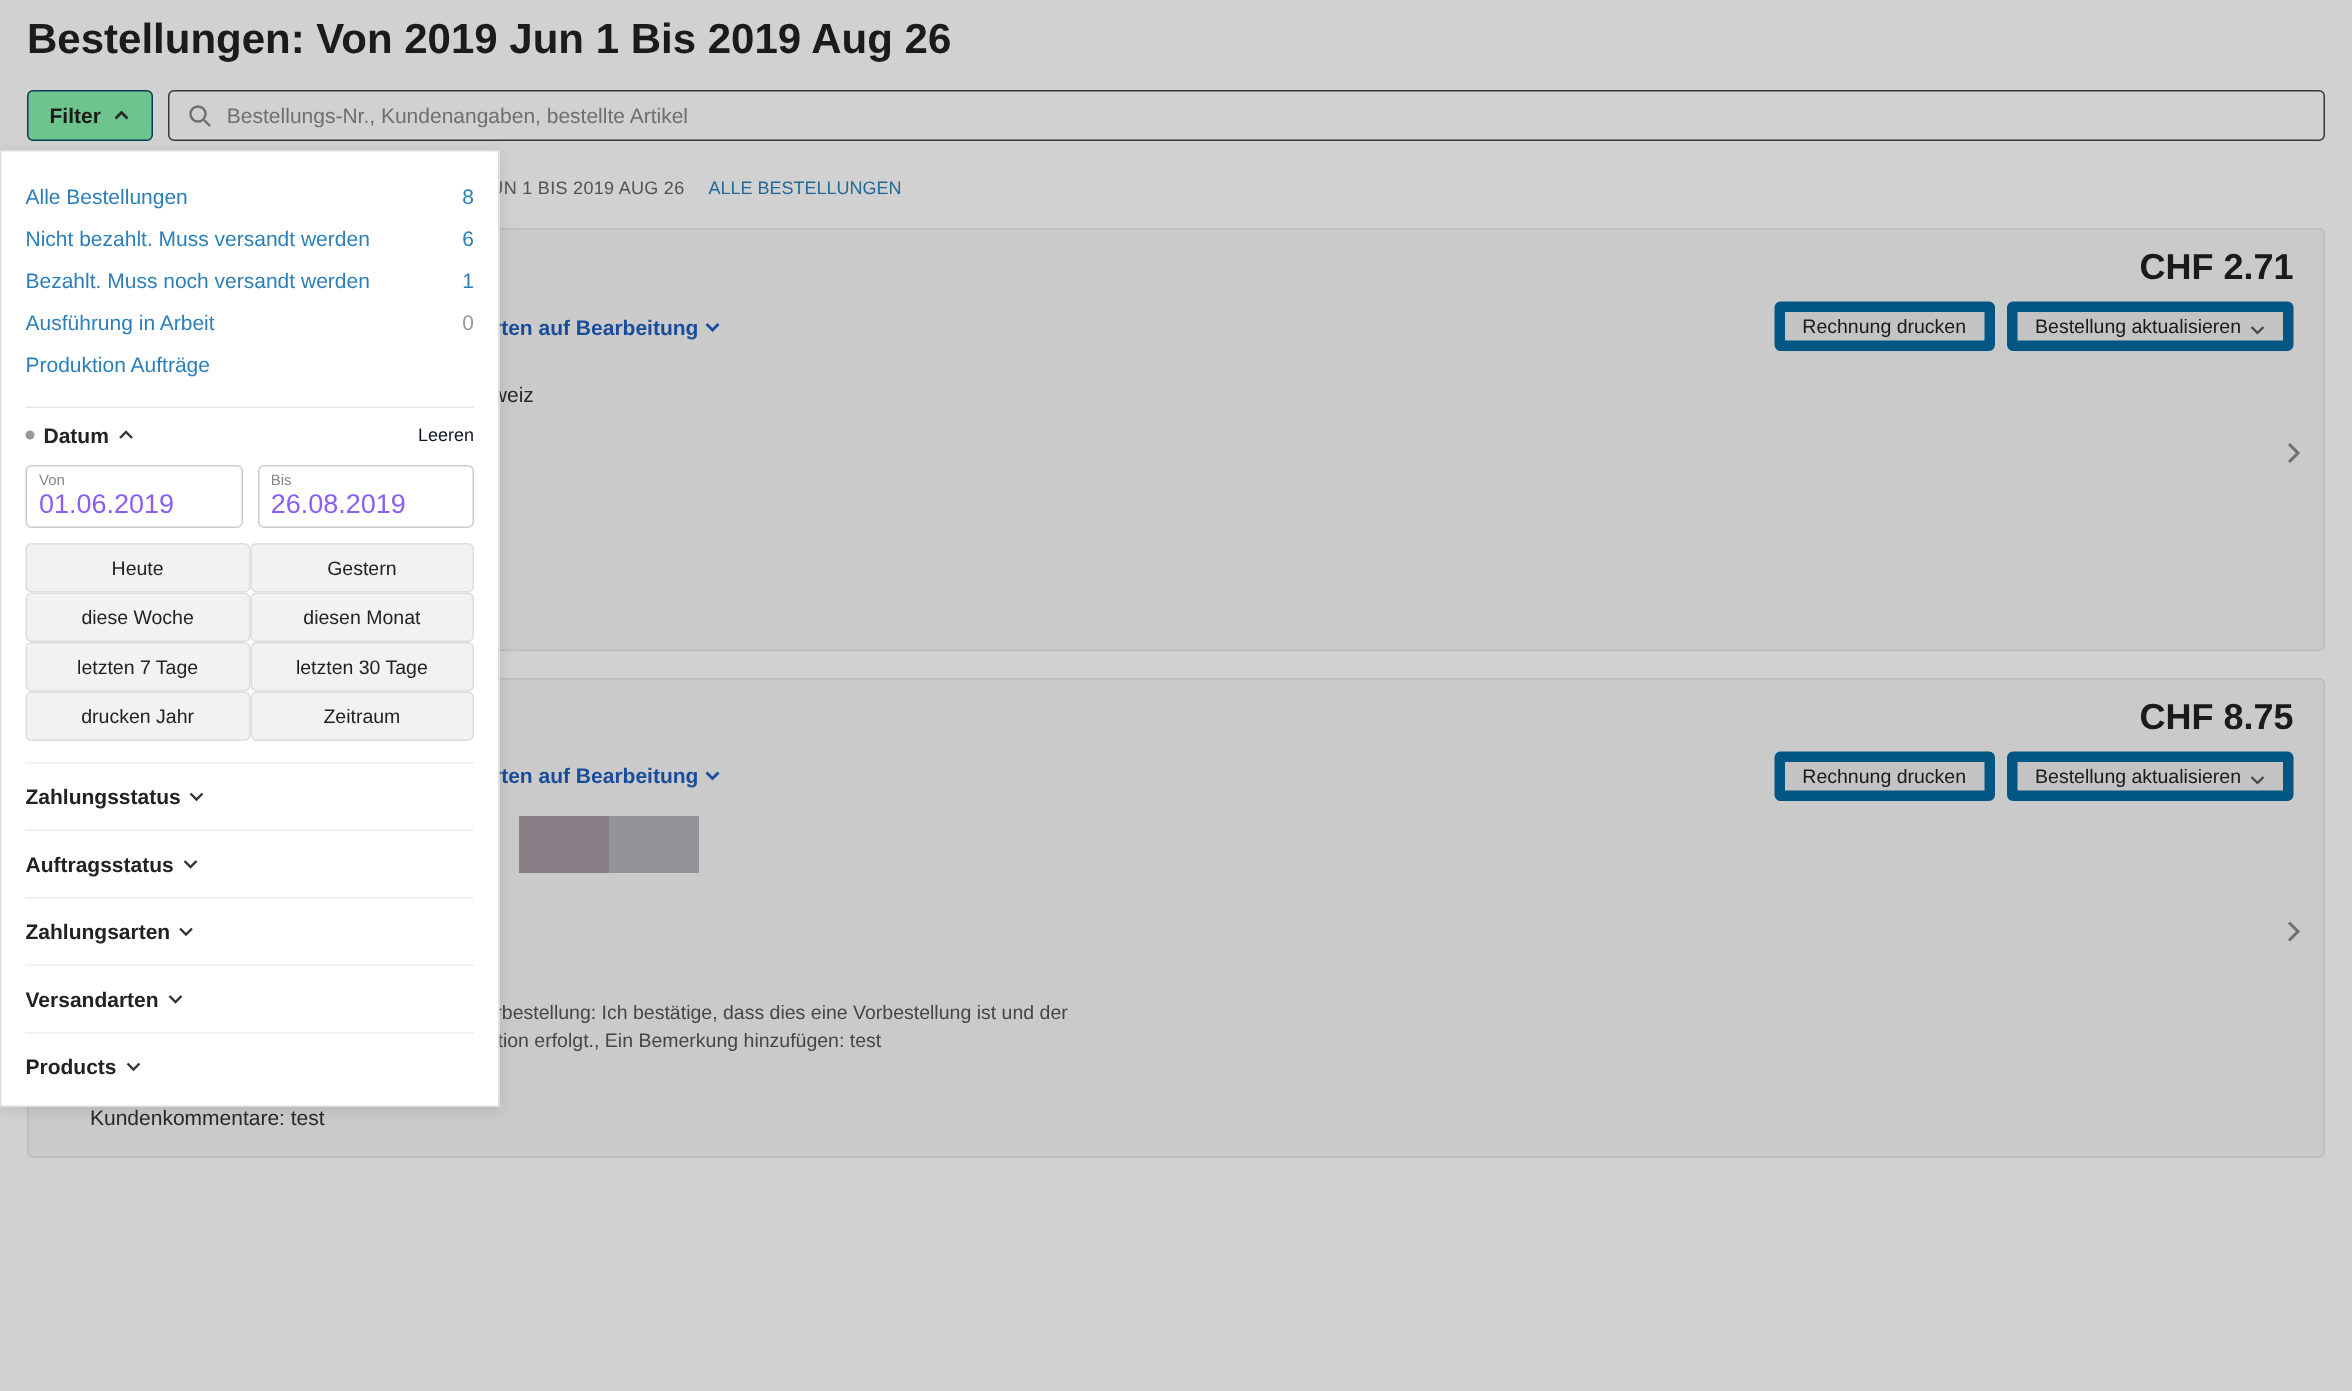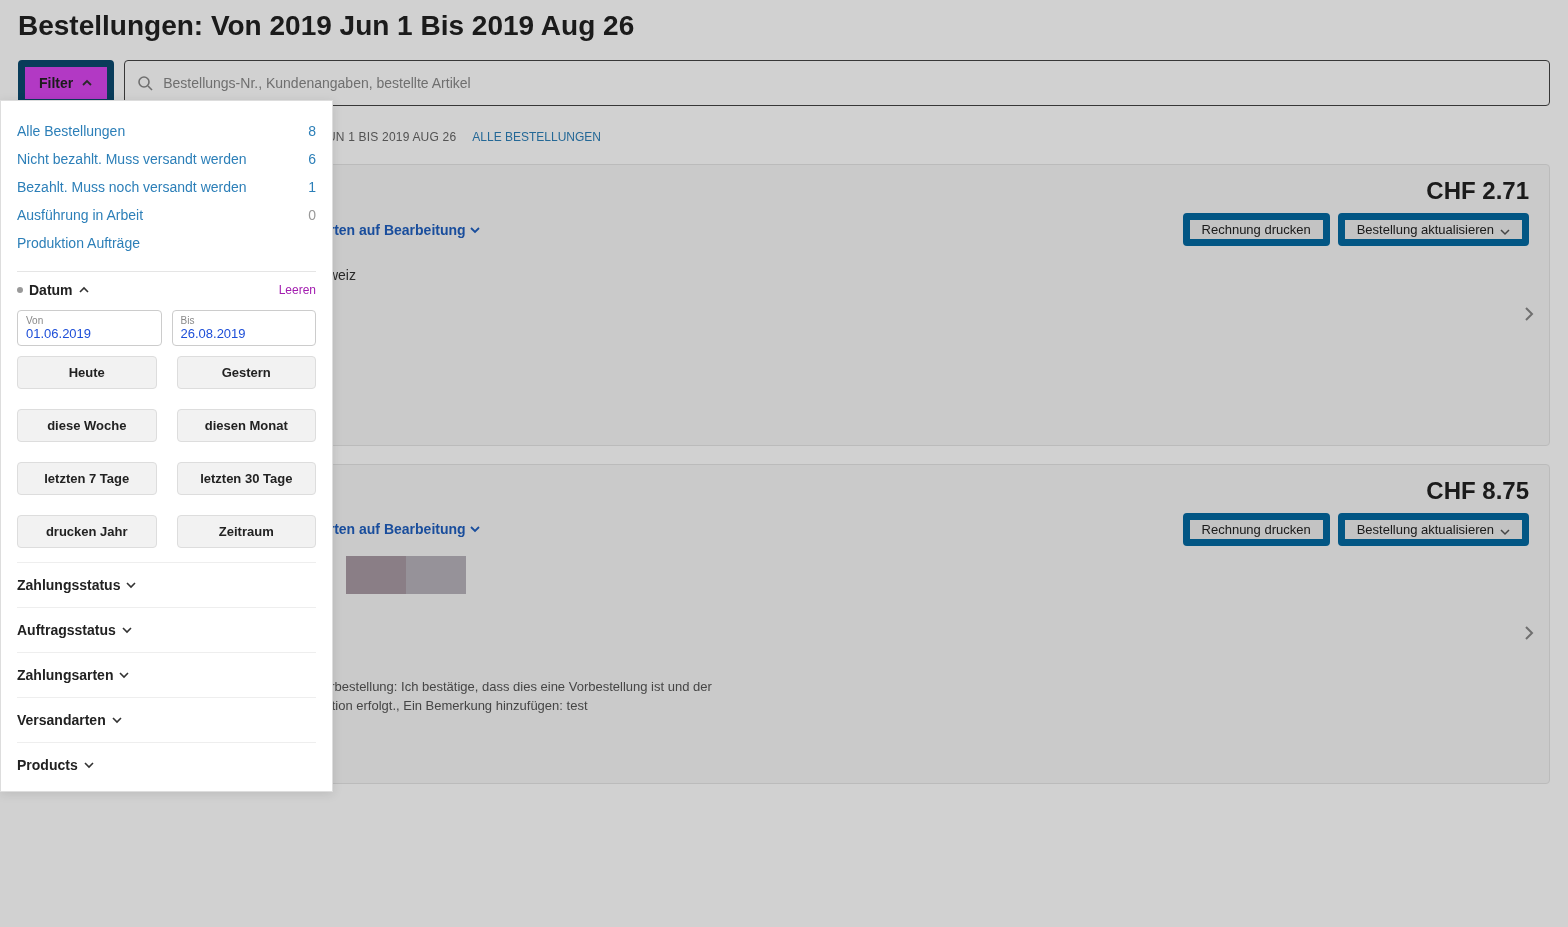--- a/index.html
+++ b/index.html
@@ -1,21 +1,21 @@
 <!DOCTYPE html>
 <html><head>
 <meta charset="utf-8">
 <style>
   * { box-sizing: border-box; }
   body { margin:0; font-family: "Segoe UI", Arial, sans-serif; background:#fff; color:#222; font-size:14px; }
   .page { padding: 0 18px 18px 18px; }
   h1.page-title { font-size:28px; font-weight:700; margin:10px 0 18px 0; }
 
   .toolbar { display:flex; gap:10px; margin-bottom:18px; }
-  .filter-btn { display:flex; align-items:center; gap:8px; background:#d946ef; border:7px solid #0c4a6e; border-radius:4px; padding:8px 14px; font-size:14px; cursor:pointer; font-weight:600; }
+  .filter-btn { display:flex; align-items:center; gap:8px; background:#86efac; border:1px solid #0c4a6e; border-radius:4px; padding:8px 14px; font-size:14px; cursor:pointer; font-weight:600; }
   .search-box { flex:1; display:flex; align-items:center; gap:8px; border:1px solid #444; border-radius:4px; padding:6px 12px; background:#fff; }
   .search-box input { flex:1; border:none; outline:none; font-size:14px; color:#555; }
   .search-box input::placeholder { color:#888; }
 
   .subbar { display:flex; align-items:center; gap:10px; margin-bottom:14px; }
   .chkrow { display:flex; gap:6px; align-items:center; }
   .chk-outer { border:1px solid #aaa; border-radius:4px; padding:5px 8px; display:flex; align-items:center; gap:4px; }
   .chk { width:14px; height:14px; border:1px solid #888; border-radius:2px; }
   .dd-small { border:1px solid #aaa; border-radius:4px; padding:5px 8px; display:flex; align-items:center; }
   .sub-text { font-size:12px; color:#666; letter-spacing:.2px; }
@@ -55,26 +55,26 @@
   
   .filter-panel { position:absolute; top:100px; left:0; width:333px; background:#fff; border:1px solid #ddd; box-shadow:0 2px 10px rgba(0,0,0,.1); padding:16px 16px 4px 16px; z-index: 100; }
   .flink-row { display:flex; justify-content:space-between; padding:6px 0; font-size:14px; }
   .flink { color:#2c7fb8; cursor:pointer; }
   .flink-count { color:#2c7fb8; }
   .flink-gray { color:#999; }
   .panel-divider { border-top:1px solid #e5e5e5; margin:14px 0 10px 0; }
   .panel-section-head { display:flex; justify-content:space-between; align-items:center; margin:6px 0 12px 0; }
   .panel-section-title { font-weight:600; display:flex; align-items:center; gap:6px; cursor:pointer;}
   .dot { width:6px;height:6px;border-radius:50%;background:#999; }
-  .clear-link { font-size:12px;color:#a21caf; cursor:pointer;margin-left:16px; }
+  .clear-link { font-size:12px;color:#0f172a; cursor:pointer;margin-left:16px; }
   .date-ranges { display:flex; gap:10px; }
   .date-field { flex:1; border:1px solid #ccc; border-radius:4px; padding:4px 8px; }
   .date-field .lbl { font-size:10px; color:#888; }
-  .date-field .val { font-size:13px; color:#1d4ed8; }
-  .quick-grid { display:grid; grid-template-columns:1fr 1fr; gap:20px; margin-top:10px;font-weight:bold; }
+  .date-field .val { font-size:18px; color:#8b5cf6; }
+  .quick-grid { display:grid; grid-template-columns:1fr 1fr; gap:0; margin-top:10px; }
   .quick-btn { background:#f2f2f2; border:1px solid #ddd; border-radius:4px; padding:8px 4px; text-align:center; font-size:13px; cursor:pointer; }
   .panel-coll { display:flex; align-items:center; gap:6px; padding:14px 0; border-top:1px solid #eee; font-weight:600; cursor:pointer; font-size:14px;}
 
   svg { display:block; }
 </style>
 </head>
 <body>
 
 <div class="page">
   <h1 class="page-title">Bestellungen: Von 2019 Jun 1 Bis 2019 Aug 26</h1>

